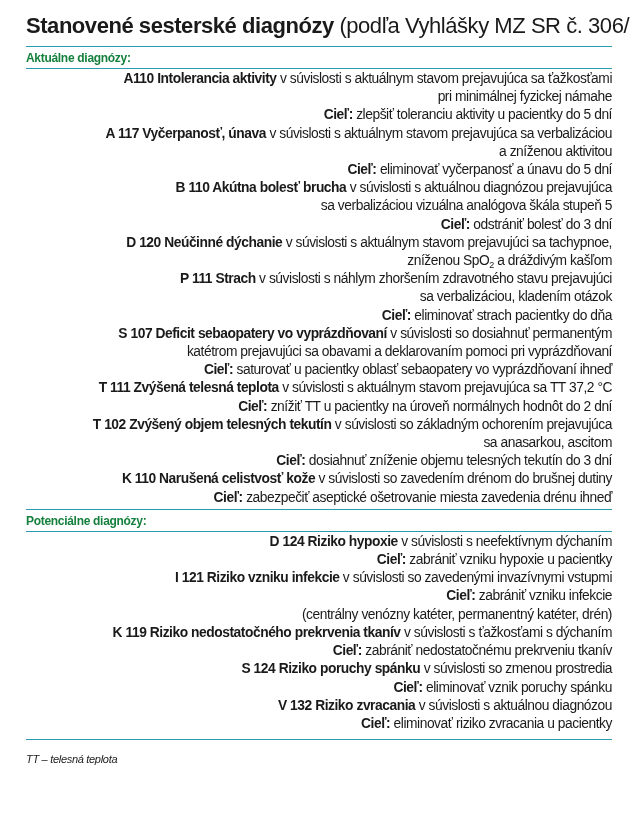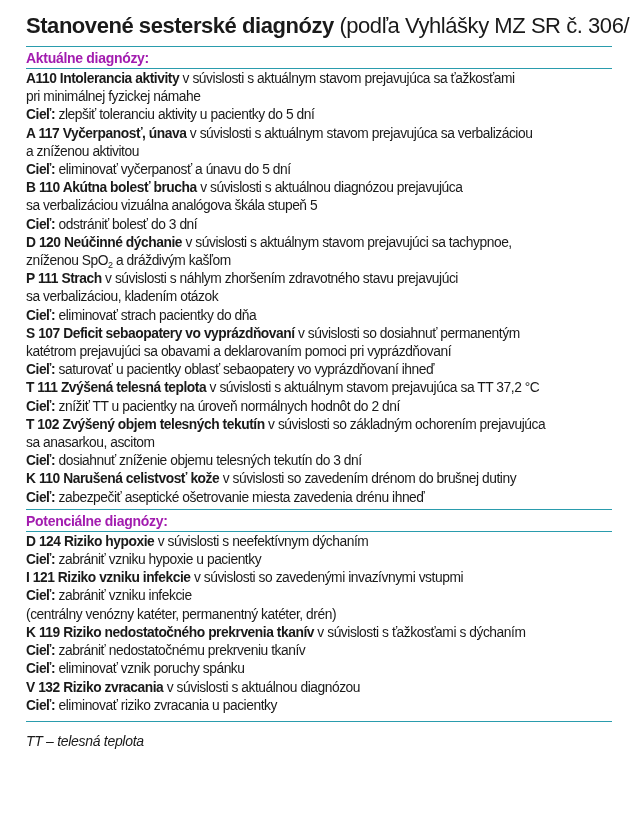--- a/index.html
+++ b/index.html
@@ -9,31 +9,31 @@
     color: #1a1a1a;
   }
   .page { position: relative; padding: 16px 18px 0 26px; width: 586px; }
   .title {
     font-size: 22px; line-height: 20px; margin: 0 0 10px 0;
     letter-spacing: -0.45px; white-space: nowrap;
   }
   .title b { font-weight: bold; }
   .rule { border-top: 1.5px solid #2a9cad; width: 586px; }
   .section-head {
-    color: #a21caf; font-weight: bold; font-size: 14px; line-height: 18px;
+    color: #15803d; font-weight: bold; font-size: 12px; line-height: 18px;
     letter-spacing: -0.3px; padding: 2px 0 0 0; height: 19px;
     border-bottom: 1.5px solid #2a9cad; margin-bottom: 1px;
   }
   .entries { font-size: 13.8px; line-height: 18.2px; letter-spacing: -0.45px; }
-  .entry .line { white-space: nowrap; }
+  .entry .line { white-space: nowrap; text-align: right; }
   .entry .code { font-weight: bold; }
   .entry .goal-label { font-weight: bold; }
   sub { font-size: 9px; line-height: 0; vertical-align: -3px; }
   .footnote {
-    font-style: italic; font-size: 14px; line-height: 18px; letter-spacing: -0.3px;
+    font-style: italic; font-size: 11px; line-height: 18px; letter-spacing: -0.3px;
     padding-top: 10px;
   }
   .sec-gap { height: 2px; }
 </style>
 </head>
 <body>
 
 <div class="page">
   <div class="title"><b>Stanovené sesterské diagnózy</b><span> (podľa Vyhlášky MZ SR č. 306/2005 Z. z.)</span></div>
 
@@ -110,20 +110,21 @@
       <div class="line"><span class="goal-label">Cieľ:</span><span> zabrániť vzniku infekcie</span></div>
       <div class="line">(centrálny venózny katéter, permanentný katéter, drén)</div>
     </div>
 
     <div class="entry">
       <div class="line"><span class="code">K 119 Riziko nedostatočného prekrvenia tkanív</span><span> v súvislosti s ťažkosťami s dýchaním</span></div>
       <div class="line"><span class="goal-label">Cieľ:</span><span> zabrániť nedostatočnému prekrveniu tkanív</span></div>
     </div>
 
     <div class="entry">
+      <div class="line"><span class="code">S 124 Riziko poruchy spánku</span><span> v súvislosti so zmenou prostredia</span></div>
       <div class="line"><span class="goal-label">Cieľ:</span><span> eliminovať vznik poruchy spánku</span></div>
     </div>
 
     <div class="entry">
       <div class="line"><span class="code">V 132 Riziko zvracania</span><span> v súvislosti s aktuálnou diagnózou</span></div>
       <div class="line"><span class="goal-label">Cieľ:</span><span> eliminovať riziko zvracania u pacientky</span></div>
     </div>
   </div>
 
   <div class="sec-gap" style="height:6px"></div>

